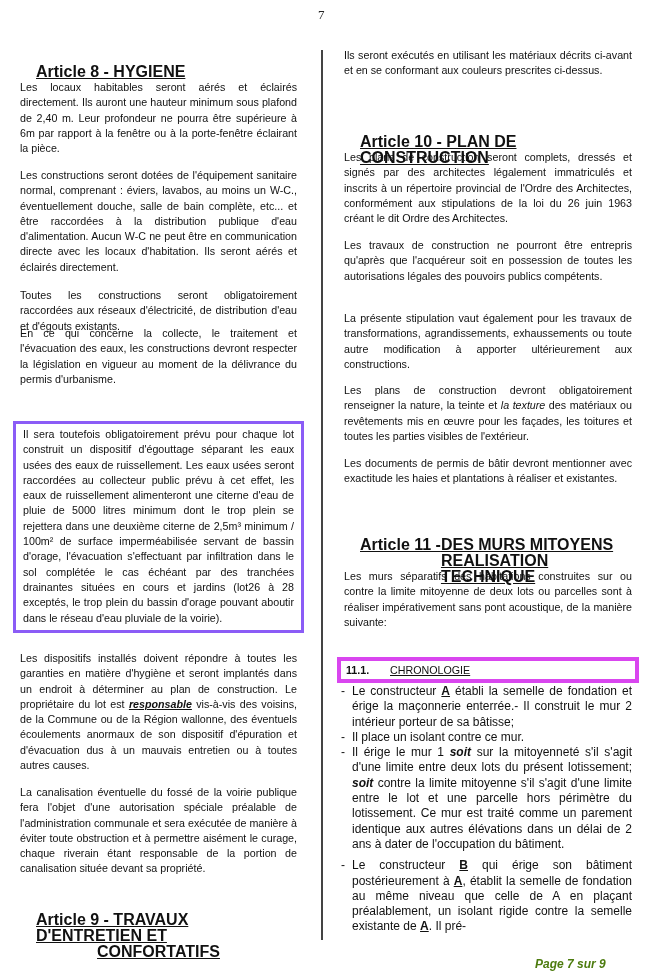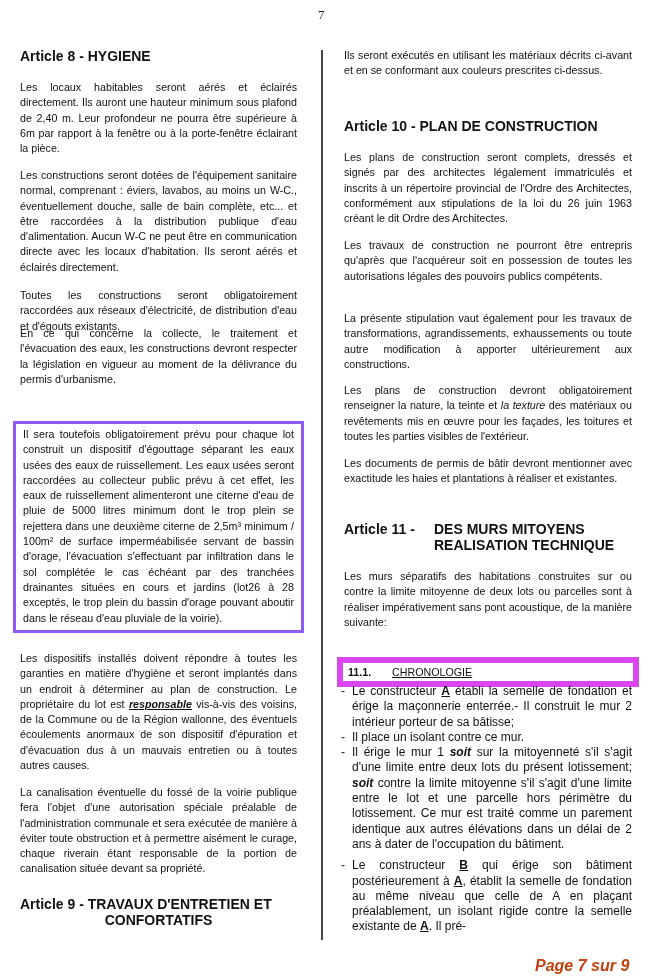--- a/index.html
+++ b/index.html
@@ -4,34 +4,34 @@
   <style>
     html, body { margin: 0; padding: 0; background: #ffffff; }
     body { width: 655px; height: 977px; position: relative; overflow: hidden;
            font-family: "Liberation Sans", sans-serif; color: #111; }
     .page-num-top { position: absolute; top: 7px; left: 318px; font-family: "Liberation Serif", serif; font-size: 13px; color: #222; }
     .divider { position: absolute; left: 321px; top: 50px; width: 2px; height: 890px; background: #444; }
     .col { position: absolute; top: 0; }
     .col-left { left: 20px; width: 277px; }
     .col-right { left: 344px; width: 288px; }
     .p { font-size: 10.7px; line-height: 15.3px; text-align: justify; margin: 0; }
-    h2 { font-size: 14px; font-weight: bold; margin: 0; line-height: 16px; }
+    h2 { font-size: 16px; font-weight: bold; text-decoration: underline; margin: 16px; line-height: 16px; }
     .abs { position: absolute; left: 0; right: 0; }
     .boxed { border: 3px solid #8b5cf6; padding: 3px 7px 4px 7px; }
-    .subhead { border: 6px solid #d946ef; padding: 2px 5px; font-size: 10.7px; line-height: 14px; display: flex; }
+    .subhead { border: 4px solid #d946ef; padding: 2px 5px; font-size: 10.7px; line-height: 14px; display: flex; }
     .subhead .num { font-weight: bold; width: 44px; }
     .subhead .ttl { text-decoration: underline; }
     .list { list-style: none; padding: 0; margin: 0; }
     .list li { position: relative; padding-left: 12px; font-size: 12px; line-height: 15.3px; text-align: justify; }
     .list li::before { content: "-"; position: absolute; left: 1px; top: 0; }
     .bu { font-weight: bold; text-decoration: underline; }
     .bi { font-weight: bold; font-style: italic; }
     .biu { font-weight: bold; font-style: italic; text-decoration: underline; }
     .it { font-style: italic; }
-    .footer { position: absolute; top: 957px; left: 535px; font-size: 16px; font-weight: bold; font-style: italic; color: #c2410c; }
+    .footer { position: absolute; top: 957px; left: 535px; font-size: 12px; font-weight: bold; font-style: italic; color: #4d7c0f; }
     .h-center { display: block; text-align: center; }
     .art11 { display: flex; }
     .art11 .lbl { width: 90px; white-space: nowrap; }
   </style>
 </head>
 <body>
 
 <div class="page-num-top">7</div>
 <div class="divider"></div>
 

